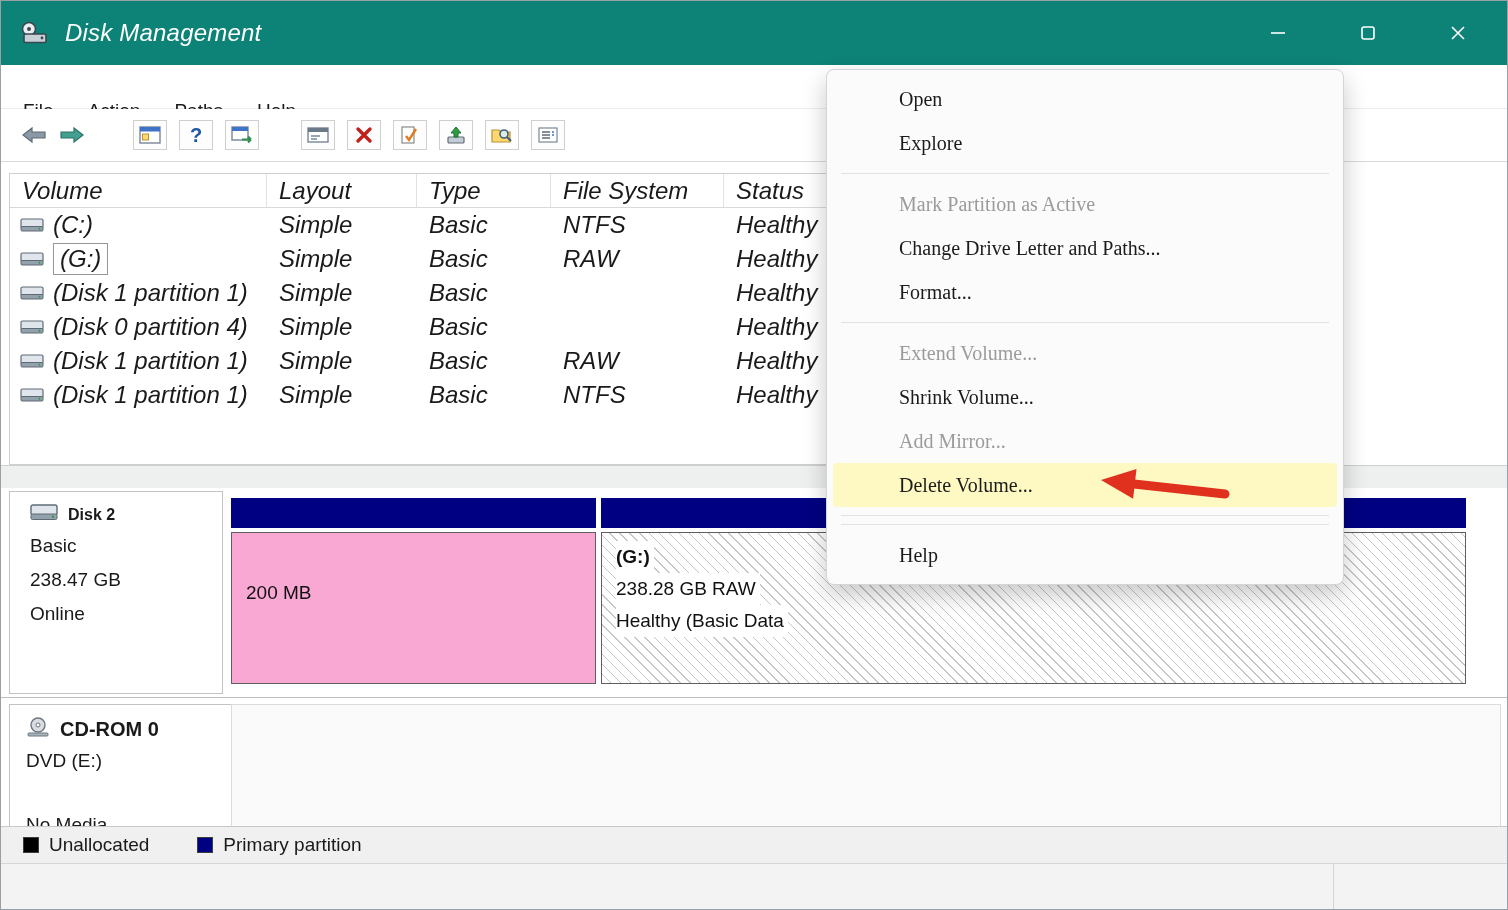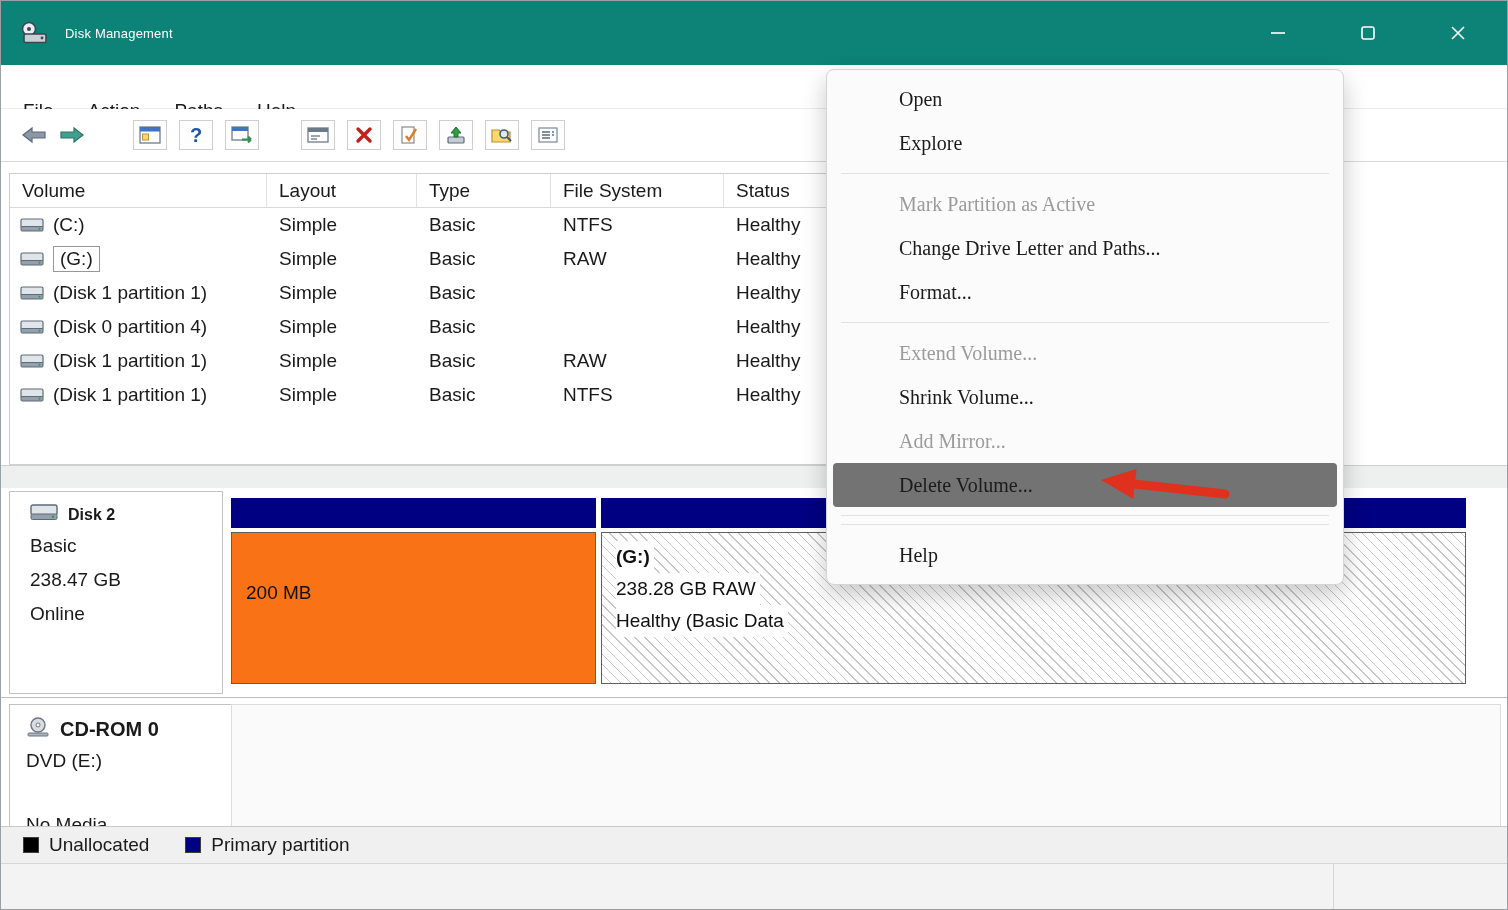--- a/index.html
+++ b/index.html
@@ -3,37 +3,37 @@
 <meta charset="utf-8">
 <style>
   * { margin:0; padding:0; box-sizing:border-box; }
   html,body { width:1508px; height:910px; overflow:hidden; }
   body { font-family:"Liberation Sans","DejaVu Sans",sans-serif; background:#fff; color:#1a1a1a; }
   #window { position:relative; width:1508px; height:910px; background:#fff; overflow:hidden; border:1px solid #98a0a6; }
 
   
   .titlebar { position:absolute; left:0; top:0; width:100%; height:64px; background:#0d8276; display:flex; align-items:center; color:#fff; }
   .app-icon { margin-left:20px; margin-right:16px; display:flex; }
-  .title { font-size:13px; letter-spacing:.2px; }
+  .title { font-size:24px; letter-spacing:.2px;font-style:italic; }
   .win-controls { position:absolute; right:4px; top:0; height:100%; display:flex; }
   .win-btn { width:90px; height:100%; display:flex; align-items:center; justify-content:center; background:transparent; border:none; cursor:pointer; }
 
   
   .menubar { position:absolute; top:64px; left:0; width:100%; height:44px; display:flex; align-items:center; padding-left:22px; gap:34px; font-size:19px; background:#fff; border-bottom:1px solid #ececec; }
   .menu-item { cursor:default;margin-top:48px; }
 
   
   .toolbar { position:absolute; top:108px; left:0; width:100%; height:53px; display:flex; align-items:center; padding-left:14px; background:#fff; border-bottom:1px solid #d9d9d9; }
   .nav-btn { width:38px; height:34px; display:flex; align-items:center; justify-content:center; border:none; background:transparent; }
   .tb-btn { width:34px; height:30px; margin-left:12px; display:flex; align-items:center; justify-content:center; border:1px solid #cfcfcf; background:#fdfdfd; }
   .tb-btn.grp { margin-left:42px; }
   .tb-btn .q { color:#1e57a6; font-weight:bold; font-size:20px; line-height:1; }
 
   
-  .vol-table { position:absolute; left:8px; top:172px; width:1252px; height:292px; border:1px solid #cfcfcf; background:#fff; font-size:19px; }
+  .vol-table { position:absolute; left:8px; top:172px; width:1252px; height:292px; border:1px solid #cfcfcf; background:#fff; font-size:24px;font-style:italic; }
   .vt-header { display:flex; height:34px; border-bottom:1px solid #d9d9d9; }
   .vt-hcell { display:flex; align-items:center; padding-left:12px; border-right:1px solid #e2e2e2; }
   .w-volume { width:257px; } .w-layout { width:150px; } .w-type { width:134px; } .w-fs { width:173px; } .w-status { width:240px; }
   .vt-hfill { flex:1; border-right:1px solid #e2e2e2; }
   .vt-hlast { width:119px; }
   .vt-row { display:flex; height:34px; align-items:center; }
   .vt-cell { height:100%; padding-left:12px; display:flex; align-items:center; white-space:nowrap; overflow:hidden; }
   .vt-cell.w-volume { padding-left:10px; }
   .vol-icon { margin-right:9px; display:flex; flex:0 0 auto; }
   .selbox { border:1px solid #979797; padding:1px 6px; }
@@ -41,46 +41,46 @@
   
   .splitter { position:absolute; left:0; top:464px; width:100%; height:23px; background:#eef0ef; border-top:1px solid #cfcfcf; }
   .disk-row { position:absolute; left:0; top:487px; width:100%; height:210px; background:#fff; border-bottom:1px solid #bdbdbd; }
   .info-box { position:absolute; left:8px; top:3px; width:214px; height:203px; border:1px solid #c3c3c3; background:#fff; padding:12px 0 0 20px; font-size:19px; }
   .info-title { display:flex; align-items:center; gap:10px; font-weight:bold; font-size:16px; }
   .info-line { margin-top:8px; line-height:26px; }
   .partition { position:absolute; top:10px; height:188px; }
   .p1 { left:230px; width:365px; }
   .p2 { left:600px; width:865px; }
   .p-band { height:30px; background:#000082; }
-  .p-body { margin-top:4px; height:152px; border:1px solid #5f5f5f; background:#f97316; padding:44px 0 0 14px; font-size:19px; line-height:32px; color:#111; }
+  .p-body { margin-top:4px; height:152px; border:1px solid #5f5f5f; background:#f9a8d4; padding:44px 0 0 14px; font-size:19px; line-height:32px; color:#111; }
   .p2 .p-body { padding-top:8px; background:repeating-linear-gradient(45deg,#ffffff 0px,#ffffff 6px,#c7c7c7 6px,#c7c7c7 7px); }
   .p2 .p-body > div { display:table; background:#fff; padding-right:4px; }
   .p-title { font-weight:bold; }
 
   .cd-row { position:absolute; left:0; top:697px; width:100%; height:128px; background:#fff; overflow:hidden; }
   .cd-info { position:absolute; left:8px; top:6px; width:240px; height:160px; border:1px solid #c3c3c3; background:#fff; padding:12px 0 0 16px; font-size:19px; }
   .cd-title { display:flex; align-items:center; gap:10px; font-weight:bold; font-size:20px; }
   .cd-line { margin-top:6px; line-height:26px; }
   .cd-media { margin-top:38px; }
   .cd-area { position:absolute; left:230px; top:6px; width:1270px; height:150px; border:1px solid #dcdcdc; background:#fafafa; }
 
   
-  .legend { position:absolute; left:0; top:825px; width:100%; height:37px; background:#f0f0f0; border-top:1px solid #c9c9c9; display:flex; align-items:center; gap:36px; padding-left:22px; font-size:19px; }
+  .legend { position:absolute; left:0; top:825px; width:100%; height:37px; background:#f0f0f0; border-top:1px solid #c9c9c9; display:flex; align-items:center; gap:48px; padding-left:22px; font-size:19px; }
   .legend-item { display:flex; align-items:center; gap:10px; }
   .swatch { width:16px; height:16px; border:1px solid #3c3c3c; }
   .swatch.unalloc { background:#000000; }
   .swatch.primary { background:#000082; }
   .statusbar { position:absolute; left:0; top:862px; width:100%; height:48px; background:#f3f3f3; border-top:1px solid #d6d6d6; }
   .statusbar .divider { position:absolute; left:1332px; top:0; width:1px; height:100%; background:#d6d6d6; }
 
   
   .context-menu { position:absolute; left:825px; top:68px; width:518px; background:#fbfbfb; border:1px solid #d5d5d5; border-radius:8px; box-shadow:0 10px 24px rgba(0,0,0,.22); padding:7px 0; z-index:10; font-size:20px; color:#1b1b1b; }
   .cm-item { height:44px; display:flex; align-items:center; padding-left:66px; margin:0 6px; border-radius:4px;font-family:Liberation Serif, serif; }
   .cm-item.disabled { color:#9b9b9b; }
-  .cm-item.highlighted { background:#737373; }
+  .cm-item.highlighted { background:#fef9c3; }
   .cm-sep { height:1px; background:#e2e2e2; margin:8px 14px; }
 
   
   .annotation { position:absolute; inset:0; z-index:20; pointer-events:none; }
 </style>
 </head>
 <body>
 
 <div id="window">
 

